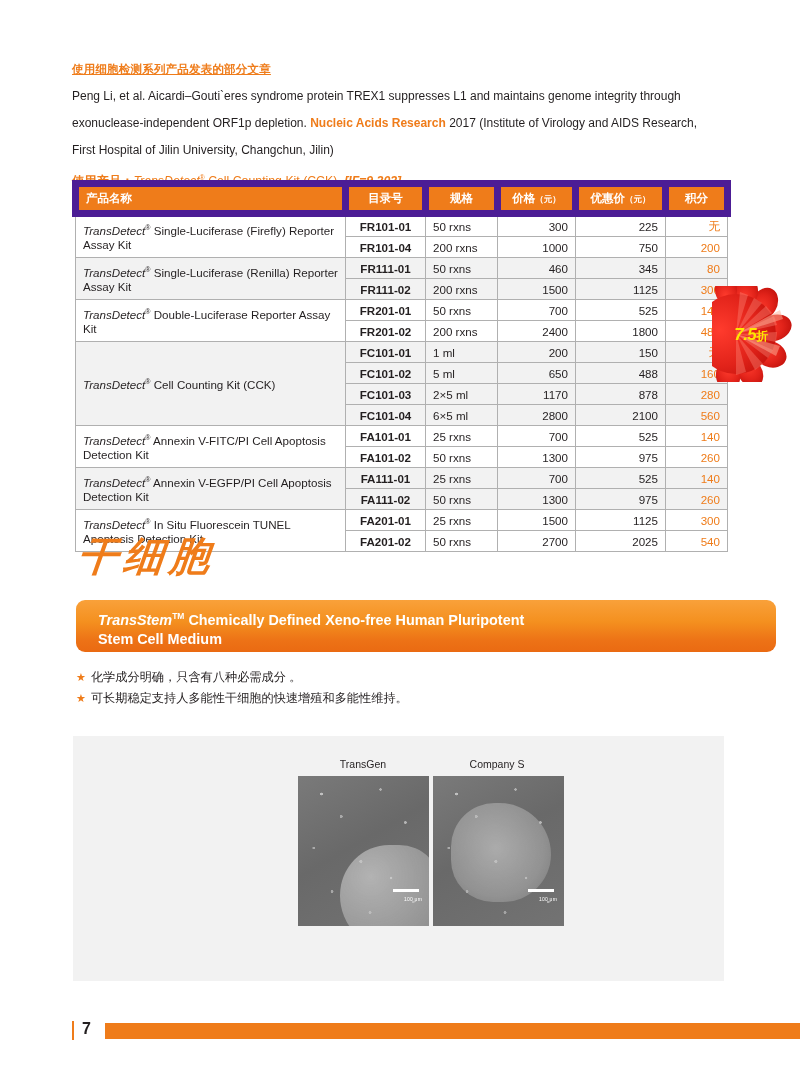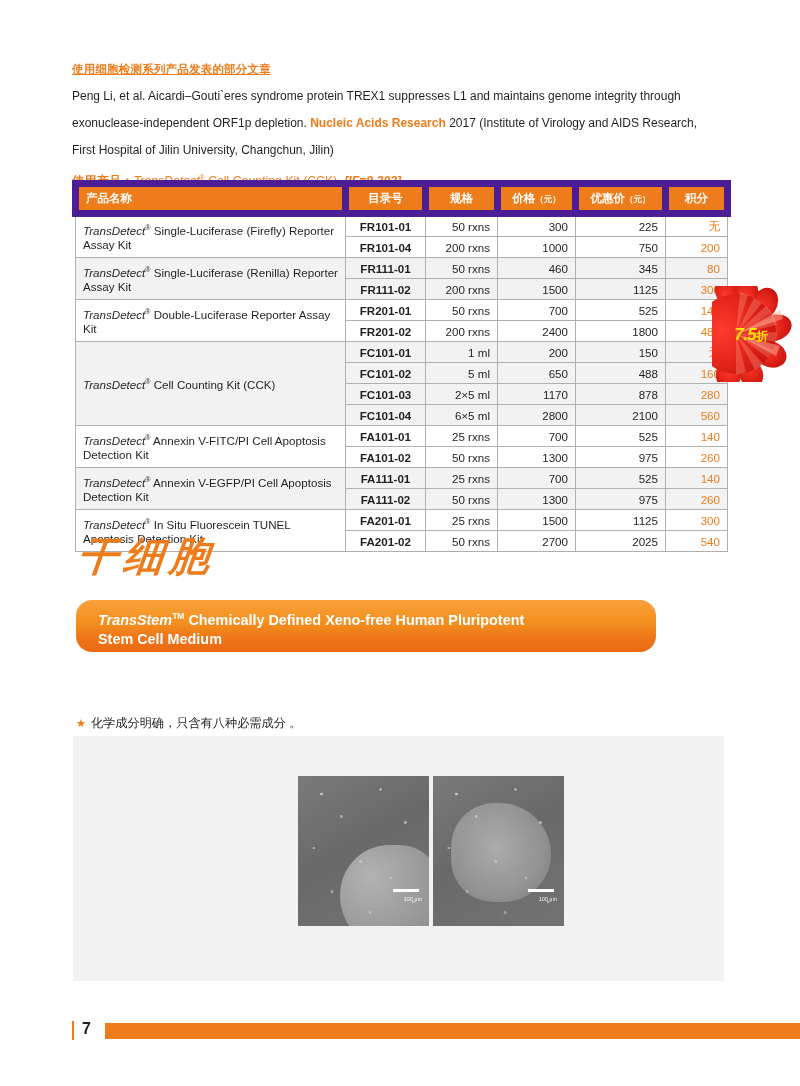--- a/index.html
+++ b/index.html
@@ -98,21 +98,21 @@
   table.prod tr.alt td { background: #f2f2f2; }
 
   td.name {
     font-size: 11.6px;
     line-height: 14.5px;
     vertical-align: middle;
     padding-right: 6px;
   }
   td.name .it { font-style: italic; }
   td.cat   { text-align: center; font-weight: bold; }
-  td.spec  { text-align: right; margin-left: 48px; }
+  td.spec  { text-align: left; margin-left: 48px; }
   td.price { text-align: right; }
   td.sale  { text-align: right; }
   td.point { text-align: right; color: #ef7c1a; }
 
   
   .burst {
     position: absolute;
     left: 712px;
     top: 286px;
     width: 86px;
@@ -147,42 +147,41 @@
     line-height: 46px;
     font-family: "DejaVu Serif", serif;
     transform: skewX(-6deg);
   }
 
   
   .banner {
     position: absolute;
     left: 76px;
     top: 600px;
-    width: 580px;
+    width: 700px;
     height: 52px;
-    border-radius: 16px;
+    border-radius: 9px;
     background: linear-gradient(180deg, #f9a13a 0%, #f4901f 42%, #ed7216 78%, #ea6a12 100%);
     box-sizing: border-box;
     padding: 7px 0 0 22px;
     color: #ffffff;
     font-size: 14.4px;
     font-weight: bold;
     font-style: italic;
     line-height: 19.5px;
   }
   .banner .tm { font-size: 8.5px; vertical-align: super; font-style: normal; }
   .banner .nm { font-style: normal; }
 
   
   .bullets {
     position: absolute;
     left: 76px;
     top: 667px;
     width: 640px;
-    margin-top: 46px;
   }
   .bul {
     font-size: 12.2px;
     line-height: 21px;
     color: #231f20;
     white-space: nowrap;
   }
   .bul .star {
     color: #ef7c1a;
     font-size: 11px;
@@ -525,20 +524,24 @@
     <span>TransStem</span><span class="tm">TM</span><span class="nm"> Chemically Defined Xeno-free Human Pluripotent</span><br>
     <span class="nm">Stem Cell Medium</span>
   </div>
 
   <div class="bullets" id="bullets">
       <div class="bul"><span class="star">★</span><span>化学成分明确，只含有八种必需成分 。</span></div>
       <div class="bul"><span class="star">★</span><span>可长期稳定支持人多能性干细胞的快速增殖和多能性维持。</span></div>
     </div>
 
   <div class="figpanel">
+    <div class="fig-labels">
+      <div class="fig-lab a">TransGen</div>
+      <div class="fig-lab b">Company S</div>
+    </div>
 
     <div class="micro a">
       <div class="grain"></div>
       <div class="colony"></div>
       <div class="scalebar"></div>
       <div class="scaletxt">100 μm</div>
     </div>
 
     <div class="micro b">
       <div class="grain"></div>

